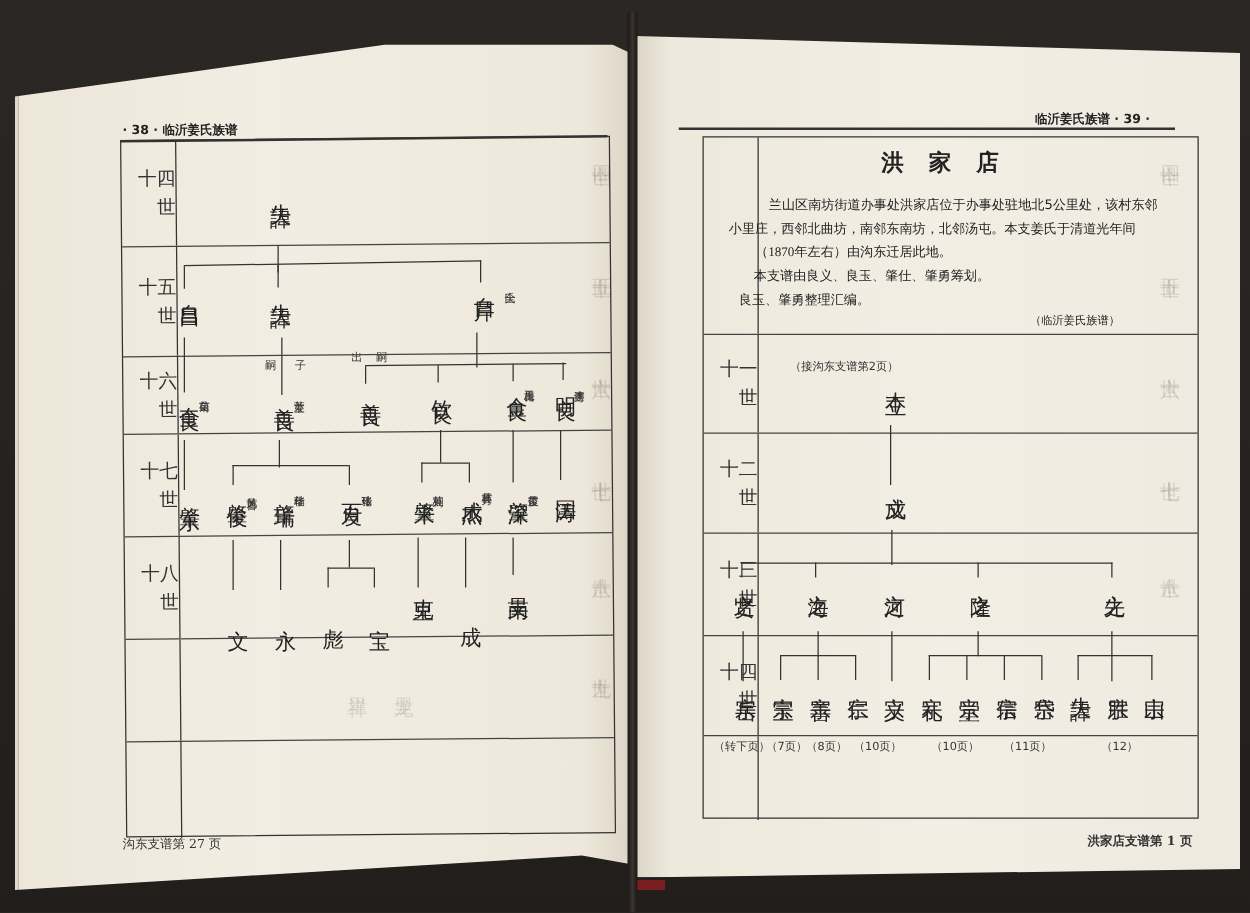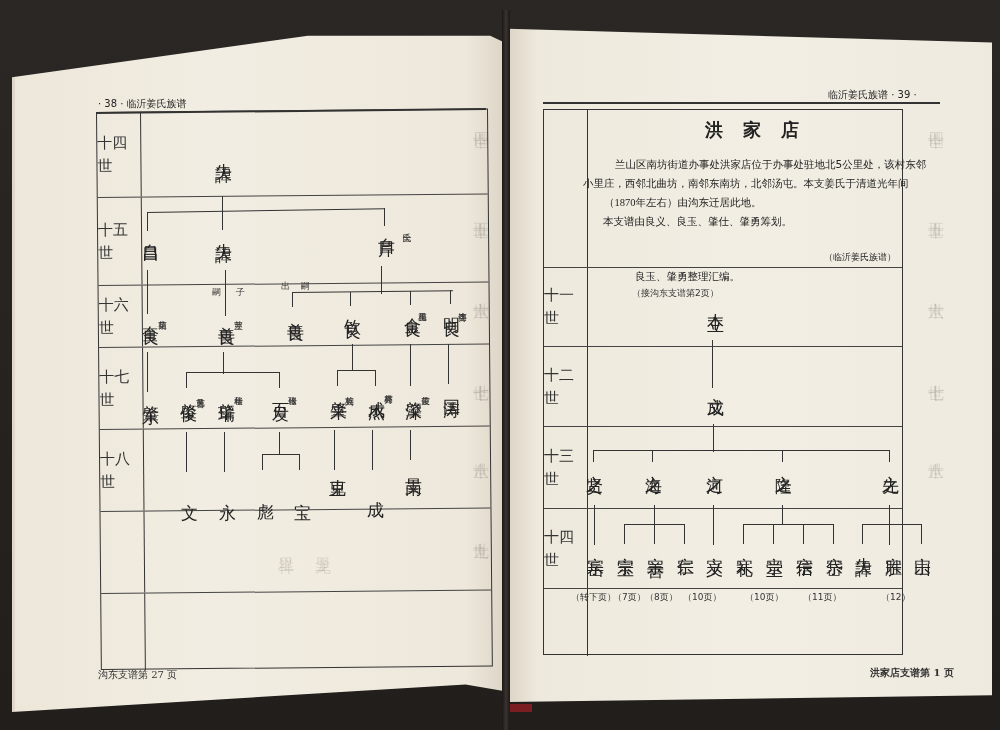--- a/index.html
+++ b/index.html
@@ -32,35 +32,35 @@
   .spine {
     position: absolute; left: 502px; top: 10px; width: 8px; height: 720px;
     background: linear-gradient(90deg, #1b1817, #3a3330, #1b1817);
   }
   .spine-red {
     position: absolute; left: 510px; top: 704px; width: 22px; height: 8px;
     background: #7a1e22;
   }
   .run-head {
     position: absolute; font-size: 10px; color: #222;
-    font-family: "DejaVu Sans", sans-serif; font-weight: normal;
+    font-family: "DejaVu Sans", sans-serif; font-weight: bold;
   }
   .head-rule { position: absolute; height: 2px; background: #333; }
   .table {
     position: absolute; border: 1.5px solid #333;
   }
   .row {
     position: absolute; left: 0; right: 0; border-top: 1.2px solid #444;
   }
   .row:first-child { border-top: none; }
   .gen-col {
     position: absolute; left: 0; top: 0; bottom: 0; width: 44px;
     border-right: 1.2px solid #333;
     display: flex; flex-direction: column; align-items: center; justify-content: center;
-    font-size: 15px; line-height: 23px; color: #333;
+    font-size: 15px; line-height: 23px; color: #333; text-align: right;
   }
   .name {
     position: absolute; font-size: 17px; line-height: 22px; color: #222;
     writing-mode: vertical-rl; text-orientation: upright; letter-spacing: 2px;
   }
   .spouse {
     position: absolute; font-size: 8.5px; line-height: 10px; color: #333;
     writing-mode: vertical-rl; text-orientation: upright;
   }
   .note-small {
@@ -213,21 +213,21 @@
 <div class="name" style="left:403px;top:464px;">昊南</div>
 
 <div class="ghost" style="left:275px;top:545px;">里祥</div>
 <div class="ghost" style="left:312px;top:545px;">里龙</div>
 
 <div class="footer-txt" style="left:98px;top:668px;">沟东支谱第 27 页</div>
 
 <div class="run-head" style="left:828px;top:88px;">临沂姜氏族谱  · 39 ·</div>
 <div class="head-rule" style="left:543px;top:102px;width:397px;"></div>
 
-<div class="table" style="left:543px;top:109px;width:360px;height:546px;">
+<div class="table" style="left:562px;top:109px;width:397px;height:546px;">
   <div class="row" style="top:0;height:157px;">
     <div class="gen-col" style="border-right:1.2px solid #333;"></div>
   </div>
   <div class="row" style="top:157px;height:79px;">
     <div class="gen-col">十一世</div>
   </div>
   <div class="row" style="top:316px;height:82px;">
     <div class="gen-col">十三世</div>
   </div>
   <div class="row" style="top:236px;height:80px;">
@@ -246,21 +246,21 @@
 <div class="ghost" style="left:925px;top:290px;">十六世</div>
 <div class="ghost" style="left:925px;top:372px;">十七世</div>
 <div class="ghost" style="left:925px;top:450px;">十八世</div>
 
 <div class="title-hjd" style="left:705px;top:118px;">洪家店</div>
 
 <div class="para" style="left:615px;top:155px;">兰山区南坊街道办事处洪家店位于办事处驻地北5公里处，该村东邻</div>
 <div class="para" style="left:583px;top:174px;">小里庄，西邻北曲坊，南邻东南坊，北邻汤屯。本支姜氏于清道光年间</div>
 <div class="para" style="left:604px;top:193px;font-family:Liberation Serif, serif;">（1870年左右）由沟东迁居此地。</div>
 <div class="para" style="left:603px;top:212px;">本支谱由良义、良玉、肇仕、肇勇筹划。</div>
-<div class="para" style="left:635px;top:231px;margin-top:36px;">良玉、肇勇整理汇编。</div>
+<div class="para" style="left:591px;top:231px;">良玉、肇勇整理汇编。</div>
 <div class="para" style="left:824px;top:248px;font-size:9px;">（临沂姜氏族谱）</div>
 
 <div class="note-small" style="left:632px;top:287px;font-family:'DejaVu Sans',sans-serif;">（接沟东支谱第2页）</div>
 
 <div class="name" style="left:705px;top:300px;">本立</div>
 <div class="line" style="left:712px;top:340px;width:1.2px;height:48px;"></div>
 <div class="name" style="left:705px;top:384px;">文成</div>
 <div class="line" style="left:713px;top:424px;width:1.2px;height:28px;"></div>
 
 <div class="line" style="left:593px;top:450px;width:297px;height:1.2px;"></div>

